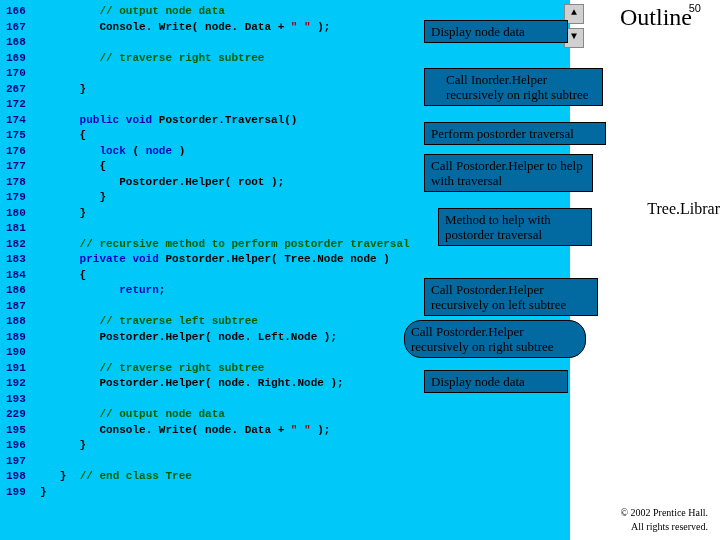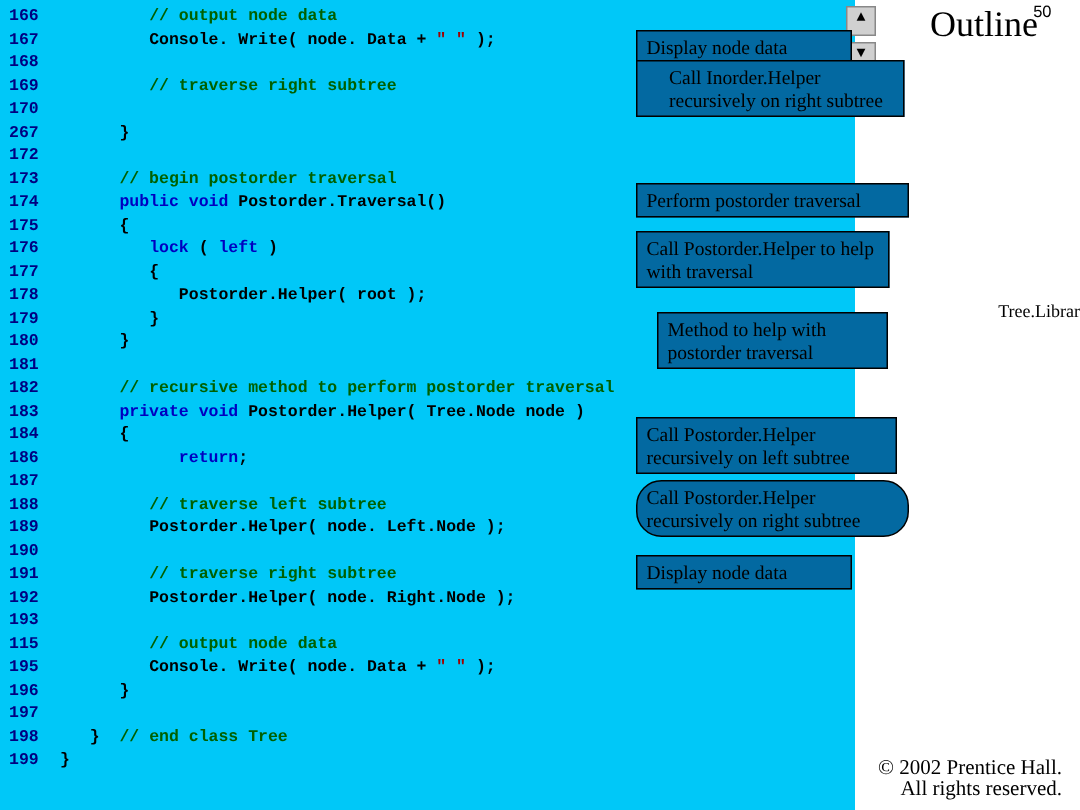--- a/index.html
+++ b/index.html
@@ -78,88 +78,87 @@
     font-family: "Times New Roman", serif;
     font-size: 13px;
     padding: 3px 6px;
     line-height: 15px;
   }
   .biblio {
     position: absolute;
     right: 12px;
     bottom: 6px;
     font-family: "Times New Roman", serif;
-    font-size: 14px;
+    font-size: 10px;
     text-align: right;
     line-height: 14px;
   }
   .librar {
     position: absolute;
     right: 0;
     top: 200px;
     font-family: "Times New Roman", serif;
-    font-size: 12px;
+    font-size: 16px;
     color: #000;
   }
 </style>
 </head>
 <body>
 
 <div class="right-bar"></div>
 
 <div class="code-area" id="code-area">
     <div class="code-line"><span class="ln">166</span><span class="code"><span>         </span><span class="cm">// output node data</span></span></div>
     <div class="code-line"><span class="ln">167</span><span class="code"><span>         </span><span class="id">Console. Write( node. Data </span><span class="id">+ </span><span class="str">" "</span><span class="id"> );</span></span></div>
     <div class="code-line"><span class="ln">168</span><span class="code"></span></div>
     <div class="code-line"><span class="ln">169</span><span class="code"><span>         </span><span class="cm">// traverse right subtree</span></span></div>
     <div class="code-line"><span class="ln">170</span><span class="code"><span>         </span></span></div>
     <div class="code-line"><span class="ln">267</span><span class="code"><span>      </span><span class="id">}</span></span></div>
     <div class="code-line"><span class="ln">172</span><span class="code"></span></div>
-    <div class="code-line"><span class="ln">173</span><span class="code"><span>      </span><span class="cm">// begin postorder traversal</span></span></div>
     <div class="code-line"><span class="ln">174</span><span class="code"><span>      </span><span class="kw">public void </span><span class="id">Postorder.Traversal()</span></span></div>
     <div class="code-line"><span class="ln">175</span><span class="code"><span>      </span><span class="id">{</span></span></div>
-    <div class="code-line"><span class="ln">176</span><span class="code"><span>         </span><span class="kw">lock </span><span class="id">( </span><span class="kw">left</span><span class="id"> )</span></span></div>
+    <div class="code-line"><span class="ln">176</span><span class="code"><span>         </span><span class="kw">lock </span><span class="id">( </span><span class="kw">node</span><span class="id"> )</span></span></div>
     <div class="code-line"><span class="ln">177</span><span class="code"><span>         </span><span class="id">{</span></span></div>
     <div class="code-line"><span class="ln">178</span><span class="code"><span>            </span><span class="id">Postorder.Helper( root );</span></span></div>
     <div class="code-line"><span class="ln">179</span><span class="code"><span>         </span><span class="id">}</span></span></div>
     <div class="code-line"><span class="ln">180</span><span class="code"><span>      </span><span class="id">}</span></span></div>
     <div class="code-line"><span class="ln">181</span><span class="code"></span></div>
     <div class="code-line"><span class="ln">182</span><span class="code"><span>      </span><span class="cm">// recursive method to perform postorder traversal</span></span></div>
     <div class="code-line"><span class="ln">183</span><span class="code"><span>      </span><span class="kw">private void </span><span class="id">Postorder.Helper( Tree.Node node )</span></span></div>
     <div class="code-line"><span class="ln">184</span><span class="code"><span>      </span><span class="id">{</span></span></div>
     <div class="code-line"><span class="ln">186</span><span class="code"><span>            </span><span class="kw">return</span><span class="id">;</span></span></div>
     <div class="code-line"><span class="ln">187</span><span class="code"></span></div>
     <div class="code-line"><span class="ln">188</span><span class="code"><span>         </span><span class="cm">// traverse left subtree</span></span></div>
     <div class="code-line"><span class="ln">189</span><span class="code"><span>         </span><span class="id">Postorder.Helper( node. Left.Node );</span></span></div>
     <div class="code-line"><span class="ln">190</span><span class="code"></span></div>
     <div class="code-line"><span class="ln">191</span><span class="code"><span>         </span><span class="cm">// traverse right subtree</span></span></div>
     <div class="code-line"><span class="ln">192</span><span class="code"><span>         </span><span class="id">Postorder.Helper( node. Right.Node );</span></span></div>
     <div class="code-line"><span class="ln">193</span><span class="code"></span></div>
-    <div class="code-line"><span class="ln">115</span><span class="code"><span>         </span><span class="cm">// output node data</span></span></div>
+    <div class="code-line"><span class="ln">229</span><span class="code"><span>         </span><span class="cm">// output node data</span></span></div>
     <div class="code-line"><span class="ln">195</span><span class="code"><span>         </span><span class="id">Console. Write( node. Data </span><span class="id">+ </span><span class="str">" "</span><span class="id"> );</span></span></div>
     <div class="code-line"><span class="ln">196</span><span class="code"><span>      </span><span class="id">}</span></span></div>
     <div class="code-line"><span class="ln">197</span><span class="code"></span></div>
     <div class="code-line"><span class="ln">198</span><span class="code"><span>   </span><span class="id">}  </span><span class="cm">// end class Tree</span></span></div>
     <div class="code-line"><span class="ln">199</span><span class="code"><span class="id">}</span></span></div>
   </div>
 
 <div class="outline">Outline</div>
 <div class="slide-num">50</div>
 
 <div class="scroll-btn" style="right:136px; top:4px;">▲</div>
 <div class="scroll-btn" style="right:136px; top:28px;">▼</div>
 
 <div id="callouts">
     <div class="callout" style="top: 20px; left: 424px; width: 130px;">Display node data</div>
-    <div class="callout" style="top: 40px; left: 424px; width: 150px; padding-left: 21px;">Call Inorder.Helper recursively on right subtree</div>
+    <div class="callout" style="top: 68px; left: 424px; width: 150px; padding-left: 21px;">Call Inorder.Helper recursively on right subtree</div>
     <div class="callout" style="top: 122px; left: 424px; width: 168px;">Perform postorder traversal</div>
     <div class="callout" style="top: 154px; left: 424px; width: 155px;">Call Postorder.Helper to help with traversal</div>
     <div class="callout" style="top: 208px; left: 438px; width: 140px;">Method to help with postorder traversal</div>
     <div class="callout" style="top: 278px; left: 424px; width: 160px;">Call Postorder.Helper recursively on left subtree</div>
-    <div class="callout" style="top: 320px; left: 424px; width: 168px; border-radius: 17px;">Call Postorder.Helper recursively on right subtree</div>
+    <div class="callout" style="top: 320px; left: 404px; width: 168px; border-radius: 17px;">Call Postorder.Helper recursively on right subtree</div>
     <div class="callout" style="top: 370px; left: 424px; width: 130px;">Display node data</div>
   </div>
 
 <div class="librar">Tree.Librar</div>
 
 <div class="biblio">
   <div>© 2002 Prentice Hall.</div>
   <div>All rights reserved.</div>
 </div>
 

